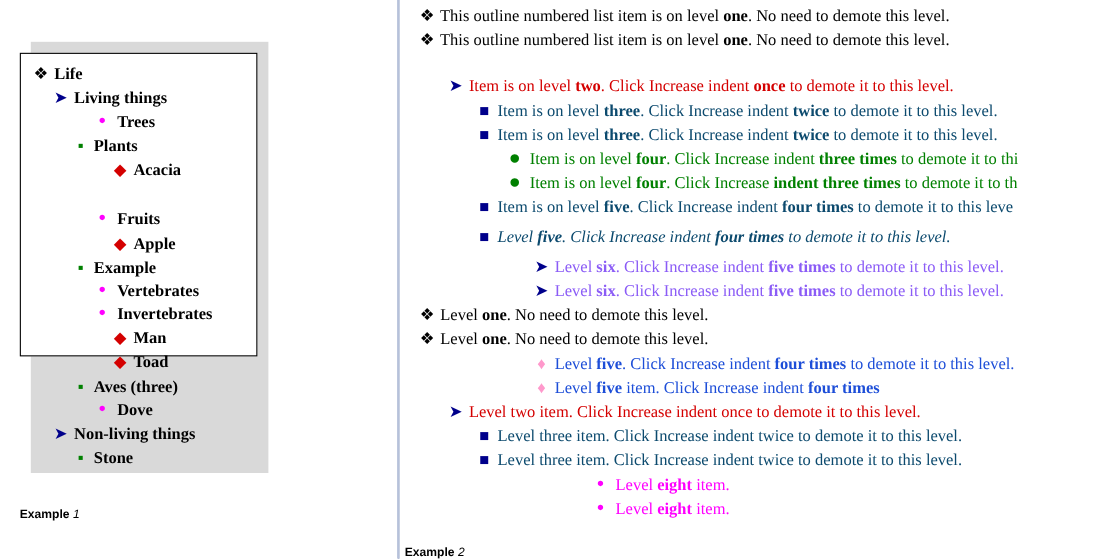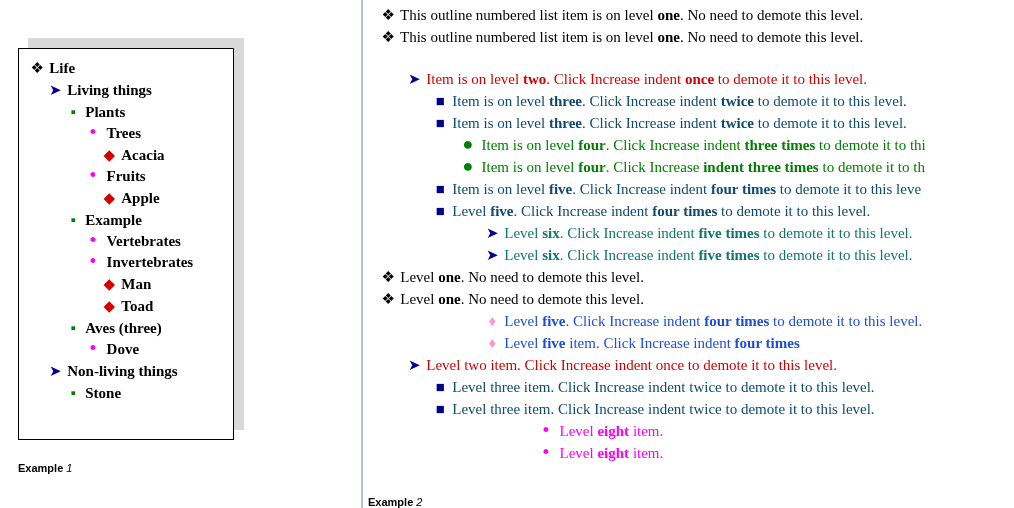--- a/index.html
+++ b/index.html
@@ -1,62 +1,62 @@
 <!DOCTYPE html>
 <html><head>
 <meta charset="utf-8">
 <style>
   html,body{margin:0;padding:0;font-family:"Times New Roman",serif;font-size:15px;color:#000;background:#fff}
   .page{position:relative;width:1014px;height:508px;overflow:hidden}
   .divider{position:absolute;left:362px;top:0;bottom:0;border-left:1px solid #6b7dac}
   .divider:after{content:"";position:absolute;left:-2px;top:0;bottom:0;border-left:2px solid #b6c1da}
   
   .shadow{position:absolute;left:28px;top:38px;width:216px;height:392px;background:#d9d9d9}
-  .box{position:absolute;left:18px;top:48px;width:216px;height:392px;background:#fff;border:1px solid #000;box-sizing:border-box;padding:8px 24px 8px 10px}
+  .box{position:absolute;left:18px;top:48px;width:216px;height:276px;background:#fff;border:1px solid #000;box-sizing:border-box;padding:8px 24px 8px 10px}
   .ex1cap{position:absolute;left:18px;top:462px;font-family:Arial,sans-serif;font-size:11px;}
   .ex2cap{position:absolute;left:368px;top:496px;font-family:Arial,sans-serif;font-size:11px;}
   .right{position:absolute;left:380px;top:4px;right:0}
   .row{white-space:nowrap}
   .bul{display:inline-block;width:1.1em;text-align:center;font-family:Arial,sans-serif}
   
   .bul.l1{color:#000}          
   .bul.l2{color:#00008b}       
   .bul.l3{color:#008000}       
   .bul.l4{color:#ff00ff;font-size:18px;line-height:0}       
   .bul.l5{color:#d40000}       
   .bul.l6{color:#00008b}       
   .bul.l7{color:#008000;font-size:18px;line-height:0}       
   .bul.l8{color:#ff99cc}
   .bul.l9{color:#ff00ff;font-size:18px;line-height:0}
   
   .t1{color:#000}
   .t2{color:#d40000}
   .t3{color:#0c4a6e}
   .t4{color:#008000}
-  .t6{color:#0f766e}
+  .t6{color:#8b5cf6}
   .t7{color:#1d4ed8}   
   .t8{color:#ff00ff}   
   
   .lt{color:#000;font-weight:bold}
   .row .txt b{font-weight:bold}
 </style>
 </head>
 <body>
 <div class="page">
 
 <div class="divider"></div>
 
 <div class="shadow"></div>
 <div class="box" id="leftbox">
       <div class="row" style="line-height: 21px; padding-left: 0px;"><span class="bul l1">❖</span> <span class="lt">Life</span></div>
       <div class="row" style="line-height: 21px; padding-left: 18px;"><span class="bul l2">➤</span> <span class="lt">Living things</span></div>
+      <div class="row" style="line-height: 21px; padding-left: 54px;"><span class="bul l4">•</span> <span class="lt">Trees</span></div>
       <div class="row" style="line-height: 21px; padding-left: 36px;"><span class="bul l3">▪</span> <span class="lt">Plants</span></div>
-      <div class="row" style="line-height: 21px; padding-left: 54px;"><span class="bul l4">•</span> <span class="lt">Trees</span></div>
       <div class="row" style="line-height: 21px; padding-left: 72px;"><span class="bul l5">◆</span> <span class="lt">Acacia</span></div>
-      <div class="row" style="line-height: 21px; padding-left: 54px;"><span class="bul l4">•</span> <span class="lt">Fruits</span></div>
+      <div class="row" style="line-height: 21px; padding-left: 54px; margin-top: 24px;"><span class="bul l4">•</span> <span class="lt">Fruits</span></div>
       <div class="row" style="line-height: 21px; padding-left: 72px;"><span class="bul l5">◆</span> <span class="lt">Apple</span></div>
       <div class="row" style="line-height: 21px; padding-left: 36px;"><span class="bul l3">▪</span> <span class="lt">Example</span></div>
       <div class="row" style="line-height: 21px; padding-left: 54px;"><span class="bul l4">•</span> <span class="lt">Vertebrates</span></div>
       <div class="row" style="line-height: 21px; padding-left: 54px;"><span class="bul l4">•</span> <span class="lt">Invertebrates</span></div>
       <div class="row" style="line-height: 21px; padding-left: 72px;"><span class="bul l5">◆</span> <span class="lt">Man</span></div>
       <div class="row" style="line-height: 21px; padding-left: 72px;"><span class="bul l5">◆</span> <span class="lt">Toad</span></div>
       <div class="row" style="line-height: 21px; padding-left: 36px;"><span class="bul l3">▪</span> <span class="lt">Aves (three)</span></div>
       <div class="row" style="line-height: 21px; padding-left: 54px;"><span class="bul l4">•</span> <span class="lt">Dove</span></div>
       <div class="row" style="line-height: 21px; padding-left: 18px;"><span class="bul l2">➤</span> <span class="lt">Non-living things</span></div>
       <div class="row" style="line-height: 21px; padding-left: 36px;"><span class="bul l3">▪</span> <span class="lt">Stone</span></div>
@@ -66,21 +66,21 @@
 
 <div class="right" id="rightcol">
       <div class="row" style="line-height: 22px; padding-left: 0px;"><span class="bul l1">❖</span> <span class="txt t1"><span>This outline numbered list item is on level </span><b>one</b><span>. No need to demote this level.</span></span></div>
       <div class="row" style="line-height: 22px; padding-left: 0px;"><span class="bul l1">❖</span> <span class="txt t1"><span>This outline numbered list item is on level </span><b>one</b><span>. No need to demote this level.</span></span></div>
       <div class="row" style="line-height: 22px; padding-left: 26px; margin-top: 20px;"><span class="bul l2">➤</span> <span class="txt t2"><span>Item is on level </span><b>two</b><span>. Click Increase indent </span><b>once</b><span> to demote it to this level.</span></span></div>
       <div class="row" style="line-height: 22px; padding-left: 52px;"><span class="bul l6">■</span> <span class="txt t3"><span>Item is on level </span><b>three</b><span>. Click Increase indent </span><b>twice</b><span> to demote it to this level.</span></span></div>
       <div class="row" style="line-height: 22px; padding-left: 52px;"><span class="bul l6">■</span> <span class="txt t3"><span>Item is on level </span><b>three</b><span>. Click Increase indent </span><b>twice</b><span> to demote it to this level.</span></span></div>
       <div class="row" style="line-height: 22px; padding-left: 78px;"><span class="bul l7">●</span> <span class="txt t4"><span>Item is on level </span><b>four</b><span>. Click Increase indent </span><b>three times</b><span> to demote it to thi</span></span></div>
       <div class="row" style="line-height: 22px; padding-left: 78px;"><span class="bul l7">●</span> <span class="txt t4"><span>Item is on level </span><b>four</b><span>. Click Increase </span><b>indent three times</b><span> to demote it to th</span></span></div>
       <div class="row" style="line-height: 22px; padding-left: 52px;"><span class="bul l6">■</span> <span class="txt t3"><span>Item is on level </span><b>five</b><span>. Click Increase indent </span><b>four times</b><span> to demote it to this leve</span></span></div>
-      <div class="row" style="line-height: 22px; padding-left: 52px;"><span class="bul l6">■</span> <span class="txt t3"><span>Level </span><b>five</b><span>. Click Increase indent </span><b>four times</b><span> to demote it to this level.</span></span></div>
+      <div class="row" style="line-height: 32px; padding-left: 52px; font-style: italic;"><span class="bul l6">■</span> <span class="txt t3"><span>Level </span><b>five</b><span>. Click Increase indent </span><b>four times</b><span> to demote it to this level.</span></span></div>
       <div class="row" style="line-height: 22px; padding-left: 104px;"><span class="bul l2">➤</span> <span class="txt t6"><span>Level </span><b>six</b><span>. Click Increase indent </span><b>five times</b><span> to demote it to this level.</span></span></div>
       <div class="row" style="line-height: 22px; padding-left: 104px;"><span class="bul l2">➤</span> <span class="txt t6"><span>Level </span><b>six</b><span>. Click Increase indent </span><b>five times</b><span> to demote it to this level.</span></span></div>
       <div class="row" style="line-height: 22px; padding-left: 0px;"><span class="bul l1">❖</span> <span class="txt t1"><span>Level </span><b>one</b><span>. No need to demote this level.</span></span></div>
       <div class="row" style="line-height: 22px; padding-left: 0px;"><span class="bul l1">❖</span> <span class="txt t1"><span>Level </span><b>one</b><span>. No need to demote this level.</span></span></div>
       <div class="row" style="line-height: 22px; padding-left: 104px;"><span class="bul l8">♦</span> <span class="txt t7"><span>Level </span><b>five</b><span>. Click Increase indent </span><b>four times</b><span> to demote it to this level.</span></span></div>
       <div class="row" style="line-height: 22px; padding-left: 104px;"><span class="bul l8">♦</span> <span class="txt t7"><span>Level </span><b>five</b><span> item. Click Increase indent </span><b>four times</b></span></div>
       <div class="row" style="line-height: 22px; padding-left: 26px;"><span class="bul l2">➤</span> <span class="txt t2"><span>Level two item. Click Increase indent once to demote it to this level.</span></span></div>
       <div class="row" style="line-height: 22px; padding-left: 52px;"><span class="bul l6">■</span> <span class="txt t3"><span>Level three item. Click Increase indent twice to demote it to this level.</span></span></div>
       <div class="row" style="line-height: 22px; padding-left: 52px;"><span class="bul l6">■</span> <span class="txt t3"><span>Level three item. Click Increase indent twice to demote it to this level.</span></span></div>
       <div class="row" style="line-height: 22px; padding-left: 156px;"><span class="bul l9">•</span> <span class="txt t8"><span>Level </span><b>eight</b><span> item.</span></span></div>

